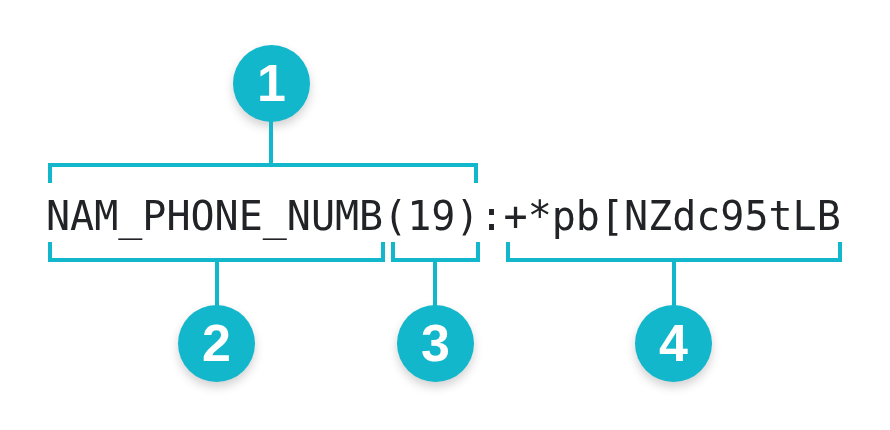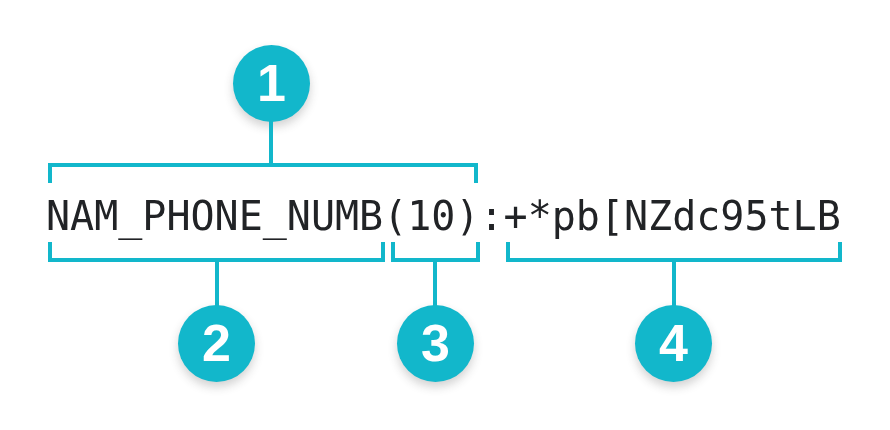--- a/index.html
+++ b/index.html
@@ -84,21 +84,21 @@
 <body>
 
 <div class="diagram">
 
   <div class="marker m1">
     <span>1</span>
   </div>
   <div class="stem s1"></div>
   <div class="bracket top b1"></div>
 
-  <div class="token-line"><span>NAM_PHONE_NUMB</span><span>(10)</span><span>:</span><span>+*pb[NZdc95tLB</span></div>
+  <div class="token-line"><span>NAM_PHONE_NUMB</span><span>(19)</span><span>:</span><span>+*pb[NZdc95tLB</span></div>
 
   <div class="bracket bottom b2"></div>
   <div class="stem s2"></div>
   <div class="marker m2">
     <span>2</span>
   </div>
 
   <div class="bracket bottom b3"></div>
   <div class="stem s3"></div>
   <div class="marker m3">

